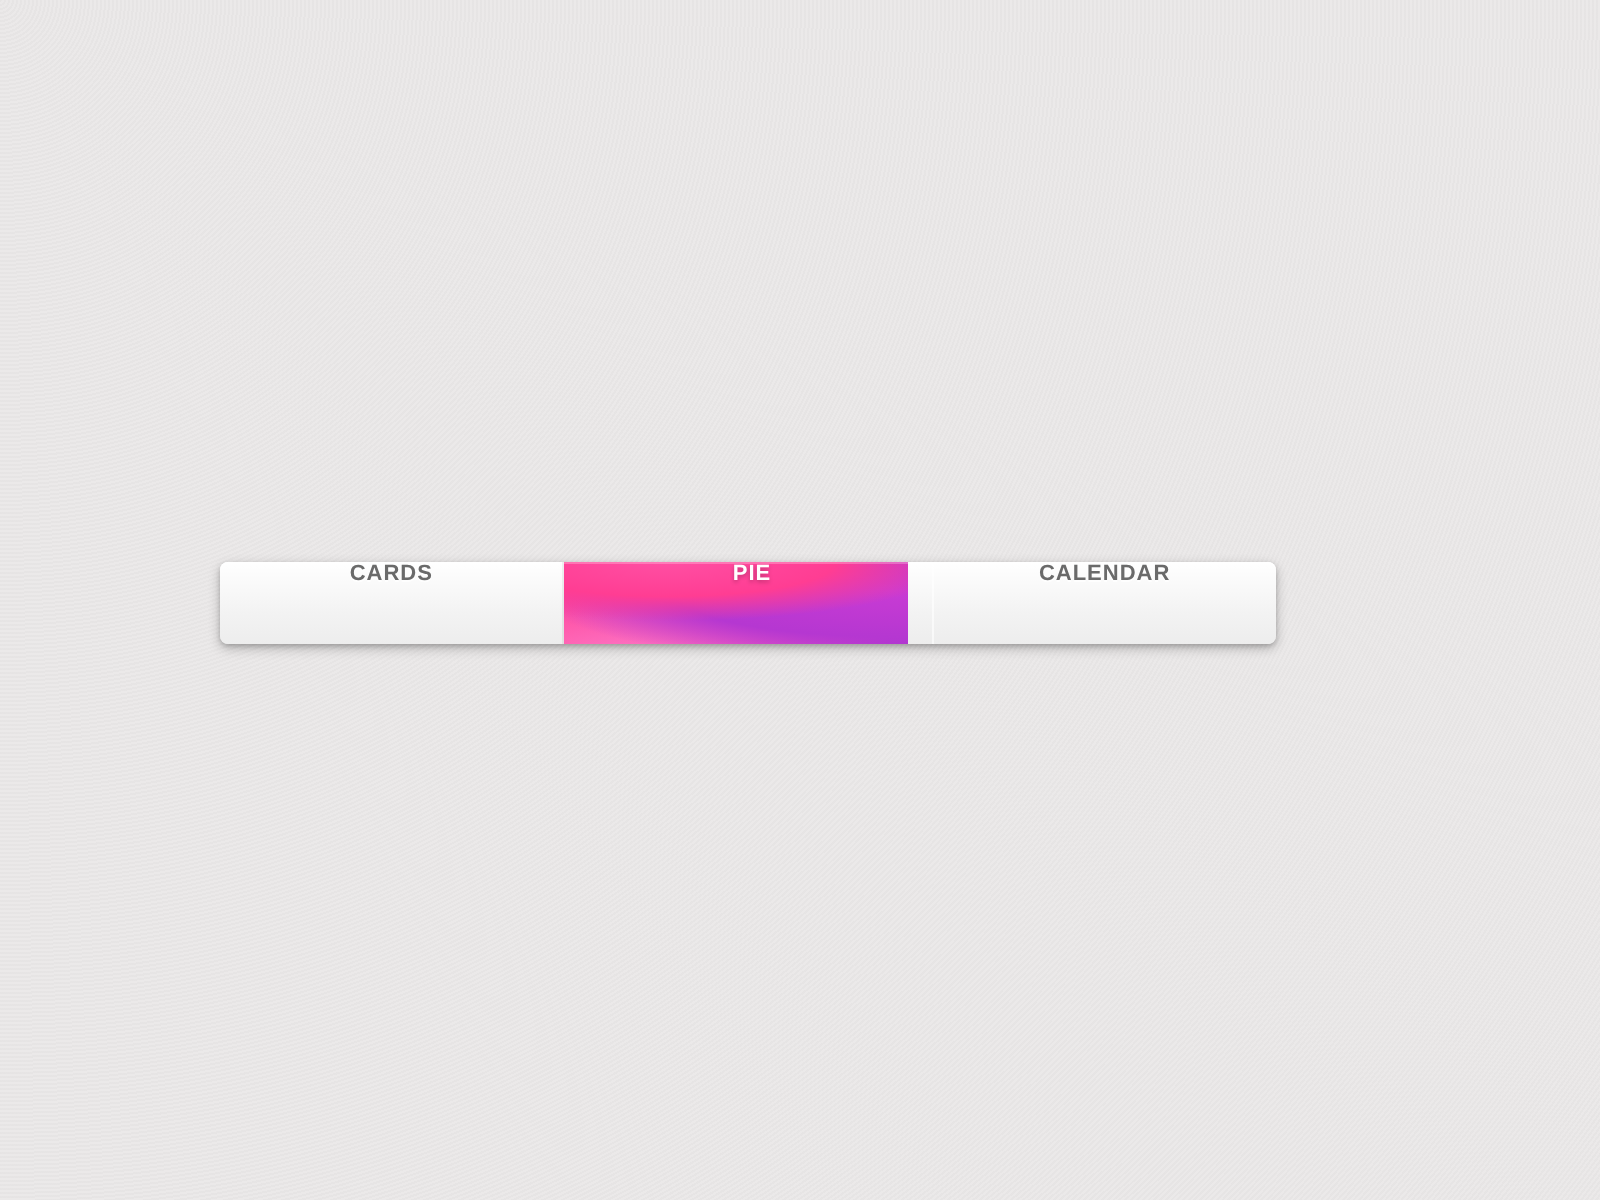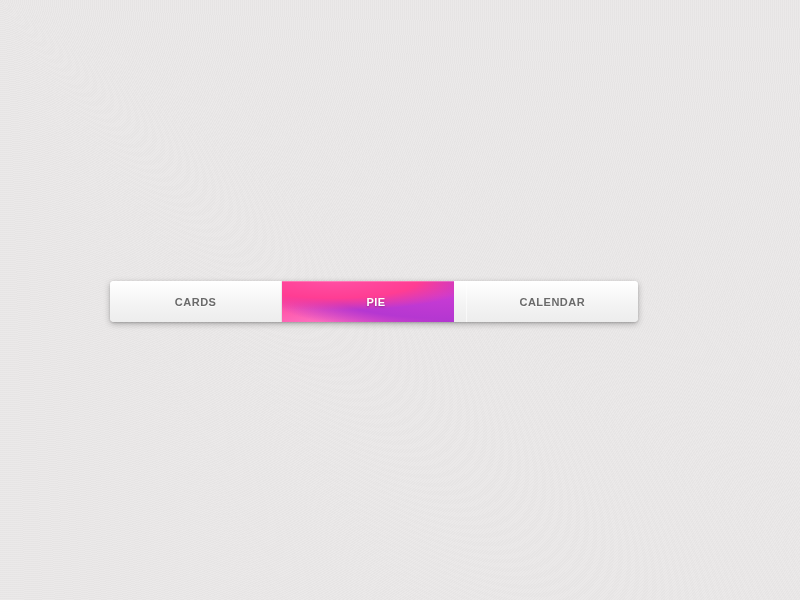--- a/index.html
+++ b/index.html
@@ -27,21 +27,21 @@
       background: linear-gradient(#ffffff, #f3f3f3 60%, #ededed);
       border-radius: 4px;
       box-shadow:
         0 1px 0 rgba(255,255,255,0.9) inset,
         0 2px 6px rgba(0,0,0,0.25),
         0 1px 2px rgba(0,0,0,0.15);
     }
     .nav-item {
       flex: 1 1 0;
       display: flex;
-      align-items: center;
+      align-items: flex-start;
       justify-content: center;
       font-size: 11px;
       font-weight: bold;
       letter-spacing: 0.5px;
       color: #6a6a6a;
       text-shadow: 0 1px 0 rgba(255,255,255,0.8);
       border-right: 1px solid rgba(0,0,0,0.06);
       border-left: 1px solid rgba(255,255,255,0.6);
       cursor: pointer;
       position: relative;

